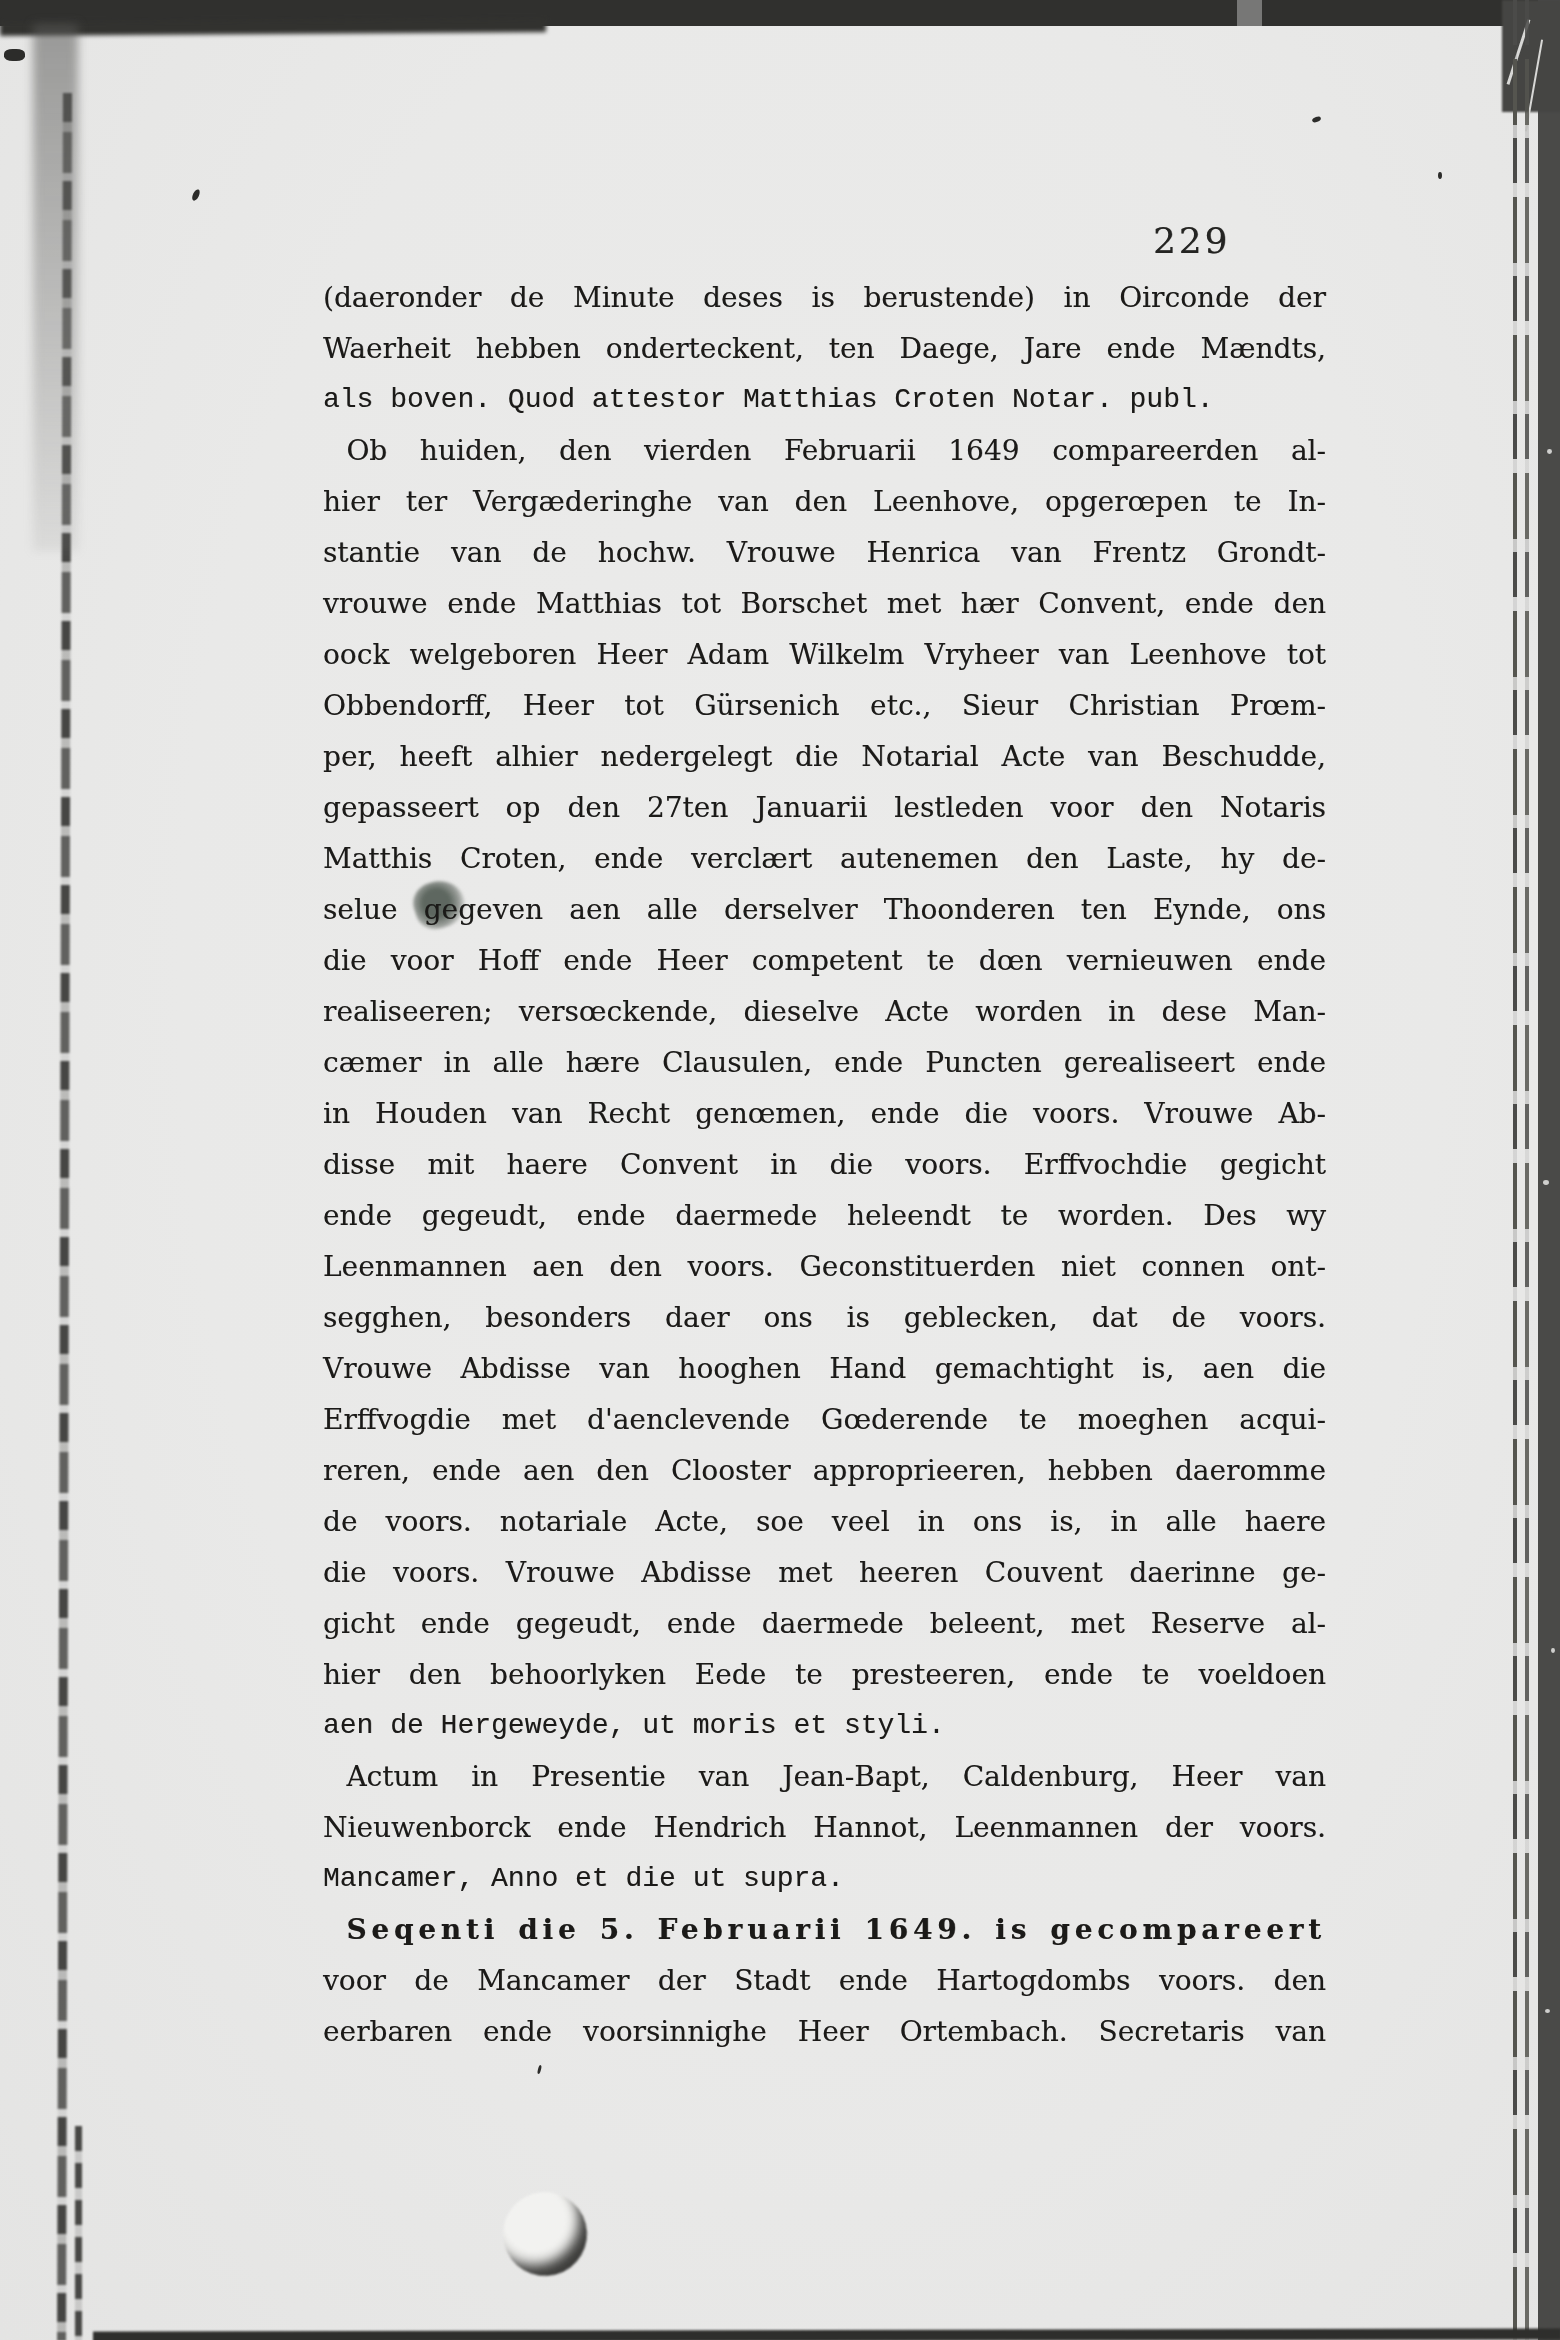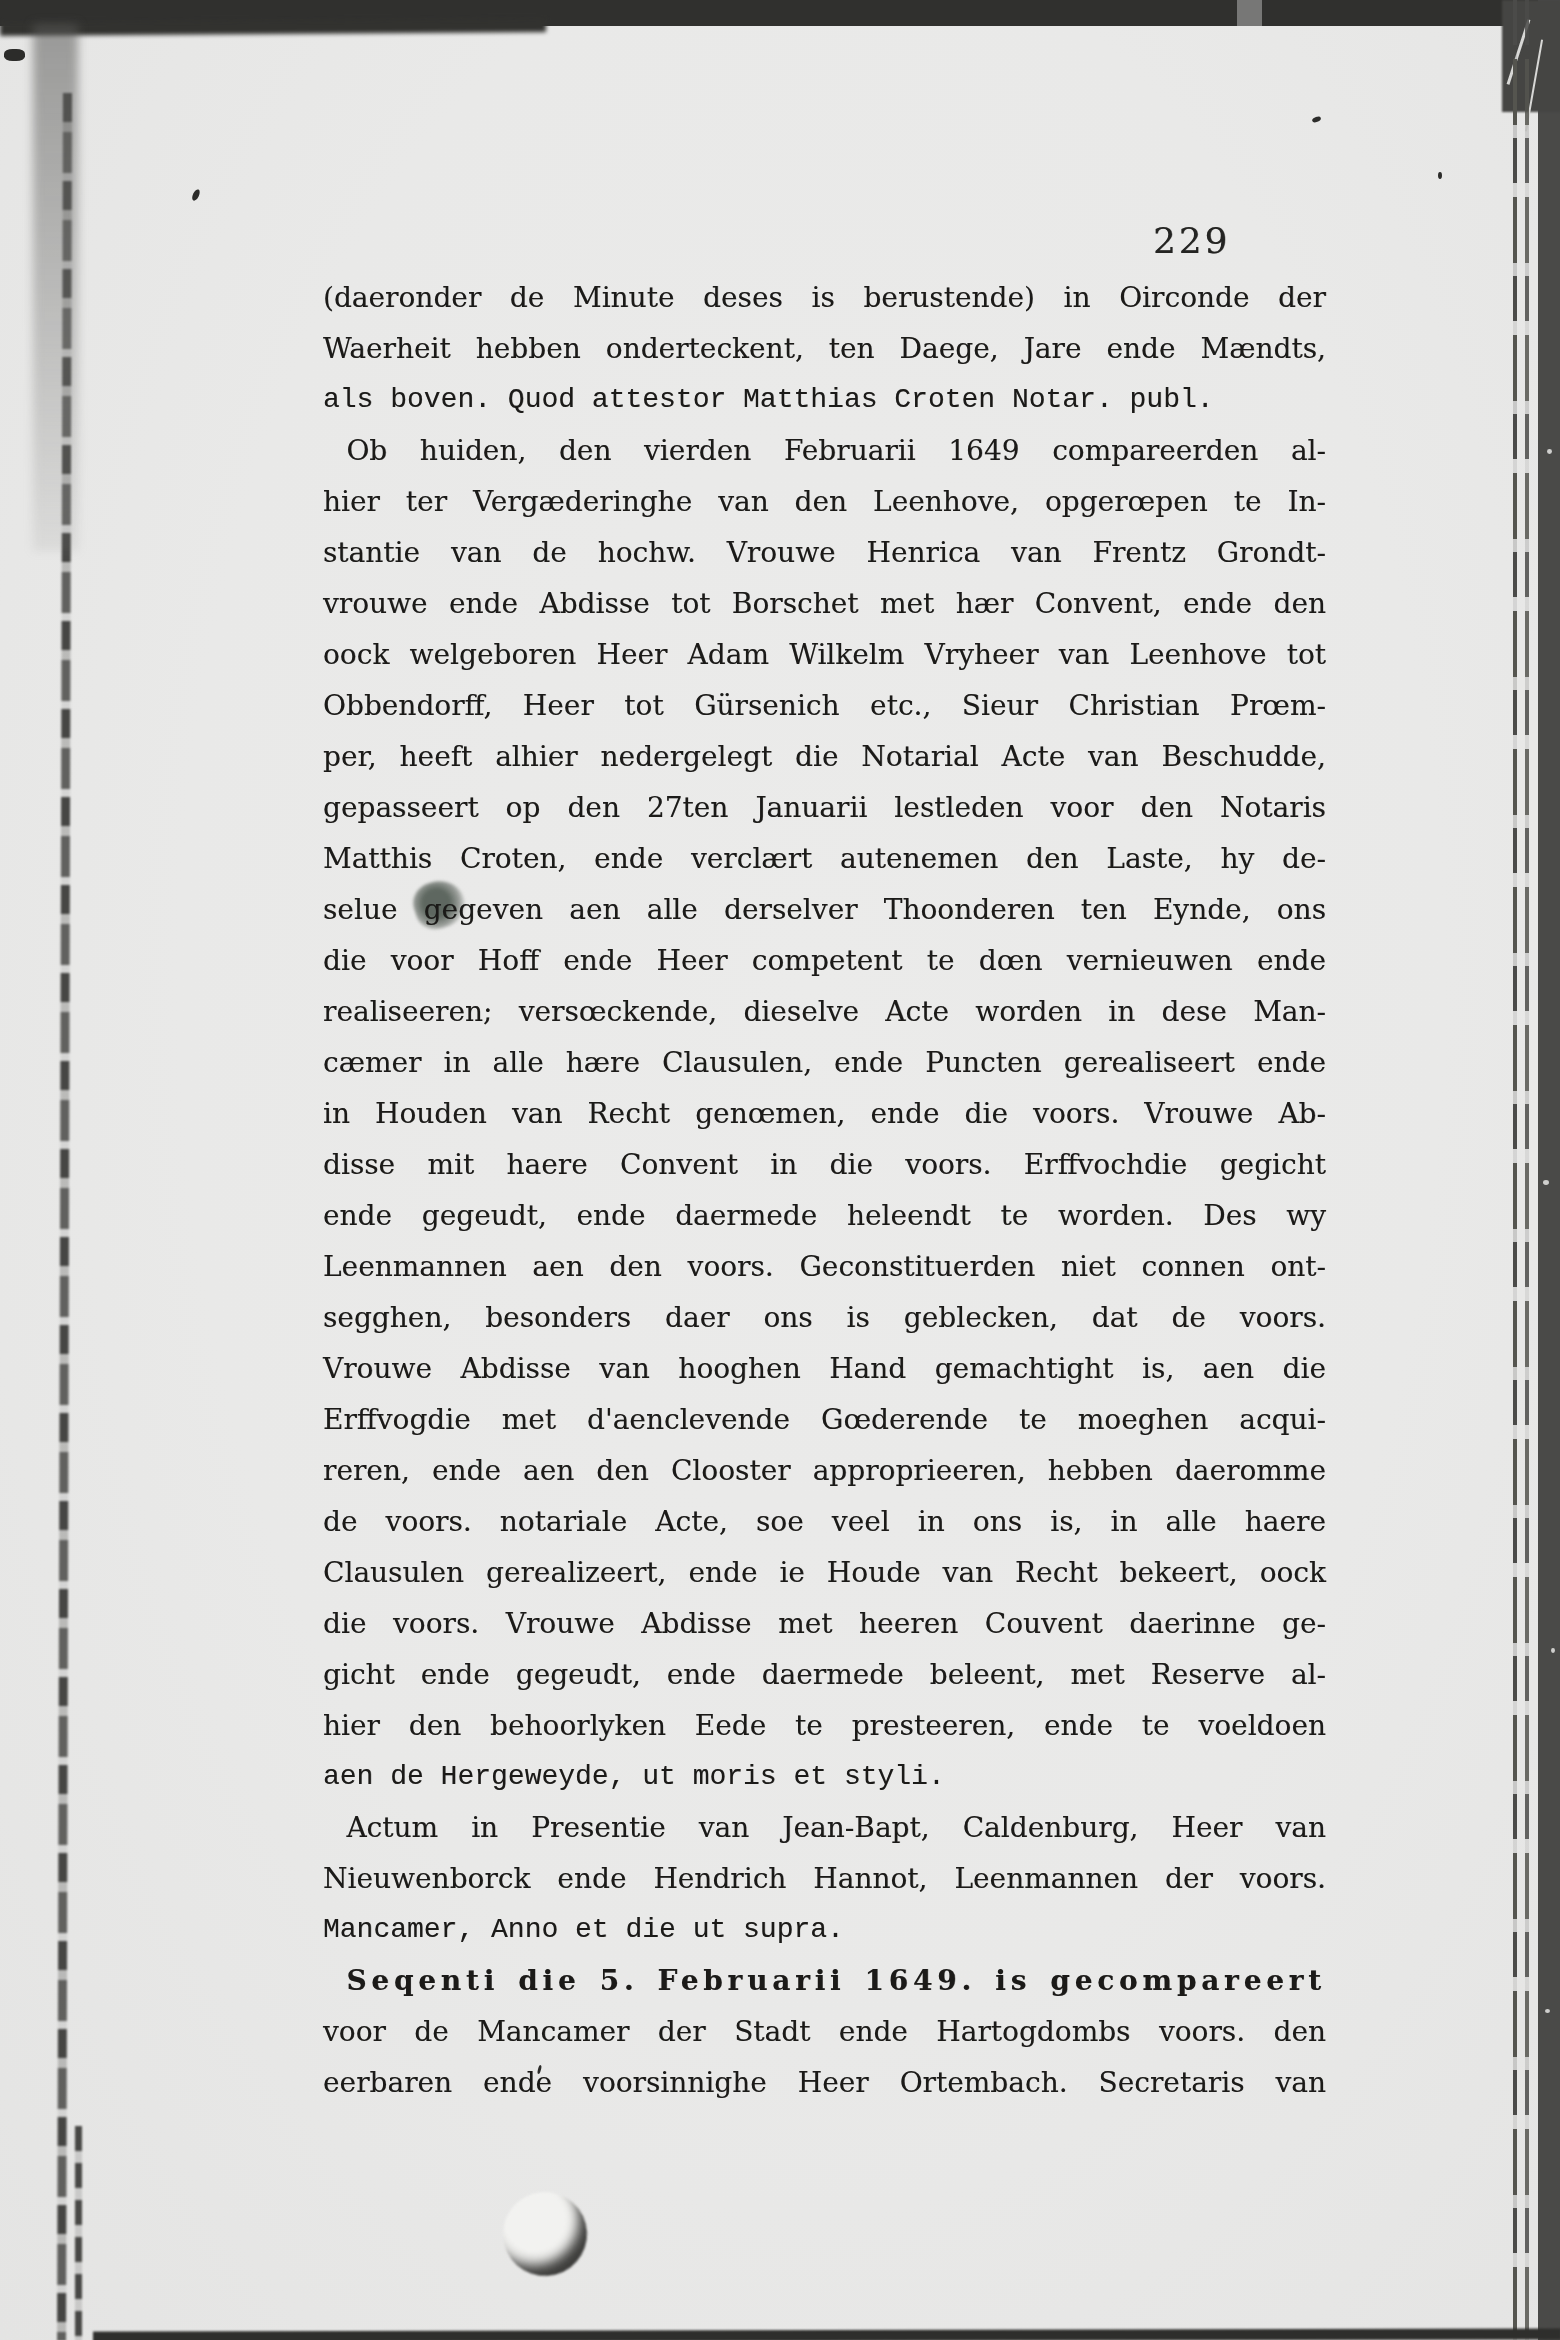--- a/index.html
+++ b/index.html
@@ -138,40 +138,39 @@
 
   <div class="page-number">229</div>
 
   <div class="textblock">
     <div class="line">(daeronder de Minute deses is berustende) in Oirconde der</div>
     <div class="line">Waerheit hebben onderteckent, ten Daege, Jare ende Mændts,</div>
     <div class="line nojust">als boven. Quod attestor Matthias Croten Notar. publ.</div>
     <div class="line indent">Ob huiden, den vierden Februarii 1649 compareerden al-</div>
     <div class="line">hier ter Vergæderinghe van den Leenhove, opgerœpen te In-</div>
     <div class="line">stantie van de hochw. Vrouwe Henrica van Frentz Grondt-</div>
-    <div class="line">vrouwe ende Abdisse tot Borschet met hær Convent, ende den</div>
+    <div class="line">vrouwe ende Matthias tot Borschet met hær Convent, ende den</div>
     <div class="line">oock welgeboren Heer Adam Wilkelm Vryheer van Leenhove tot</div>
     <div class="line">Obbendorff, Heer tot Gürsenich etc., Sieur Christian Prœm-</div>
     <div class="line">per, heeft alhier nedergelegt die Notarial Acte van Beschudde,</div>
     <div class="line">gepasseert op den 27ten Januarii lestleden voor den Notaris</div>
     <div class="line">Matthis Croten, ende verclært autenemen den Laste, hy de-</div>
     <div class="line">selue gegeven aen alle derselver Thoonderen ten Eynde, ons</div>
     <div class="line">die voor Hoff ende Heer competent te dœn vernieuwen ende</div>
     <div class="line">realiseeren; versœckende, dieselve Acte worden in dese Man-</div>
     <div class="line">cæmer in alle hære Clausulen, ende Puncten gerealiseert ende</div>
     <div class="line">in Houden van Recht genœmen, ende die voors. Vrouwe Ab-</div>
     <div class="line">disse mit haere Convent in die voors. Erffvochdie gegicht</div>
     <div class="line">ende gegeudt, ende daermede heleendt te worden. Des wy</div>
     <div class="line">Leenmannen aen den voors. Geconstituerden niet connen ont-</div>
     <div class="line">segghen, besonders daer ons is geblecken, dat de voors.</div>
     <div class="line">Vrouwe Abdisse van hooghen Hand gemachtight is, aen die</div>
     <div class="line">Erffvogdie met d'aenclevende Gœderende te moeghen acqui-</div>
     <div class="line">reren, ende aen den Clooster approprieeren, hebben daeromme</div>
     <div class="line">de voors. notariale Acte, soe veel in ons is, in alle haere</div>
-    <div class="line">Clausulen gerealizeert, ende ie Houde van Recht bekeert, oock</div>
     <div class="line">die voors. Vrouwe Abdisse met heeren Couvent daerinne ge-</div>
     <div class="line">gicht ende gegeudt, ende daermede beleent, met Reserve al-</div>
     <div class="line">hier den behoorlyken Eede te presteeren, ende te voeldoen</div>
     <div class="line nojust">aen de Hergeweyde, ut moris et styli.</div>
     <div class="line indent">Actum in Presentie van Jean-Bapt, Caldenburg, Heer van</div>
     <div class="line">Nieuwenborck ende Hendrich Hannot, Leenmannen der voors.</div>
     <div class="line nojust">Mancamer, Anno et die ut supra.</div>
     <div class="line indent spaced">Seqenti die 5. Februarii 1649. is gecompareert</div>
     <div class="line">voor de Mancamer der Stadt ende Hartogdombs voors. den</div>
     <div class="line">eerbaren ende voorsinnighe Heer Ortembach. Secretaris van</div>

